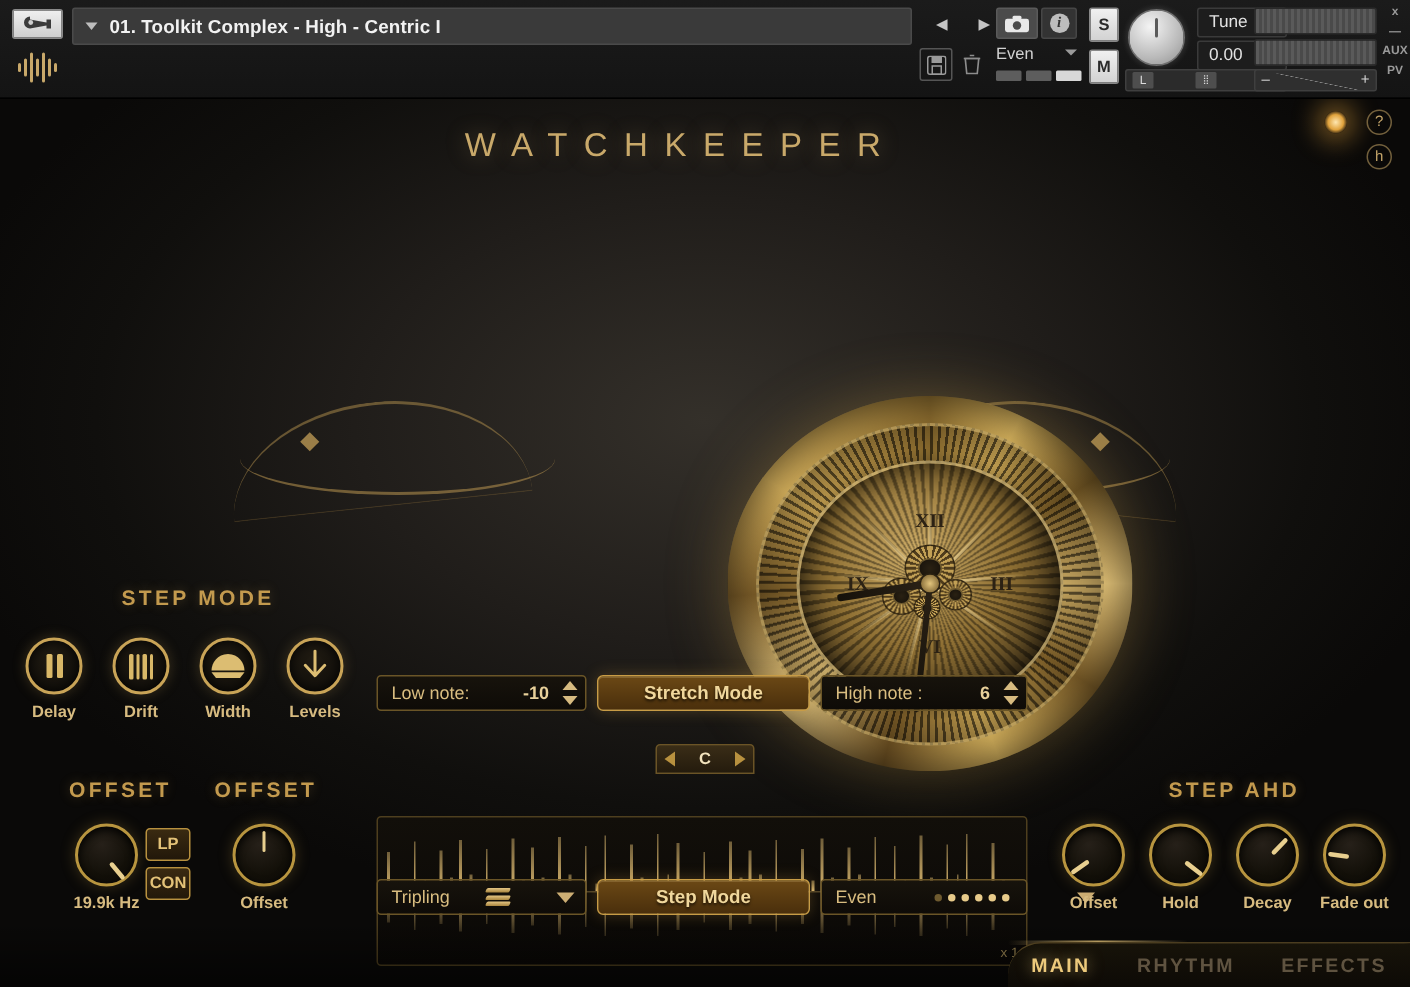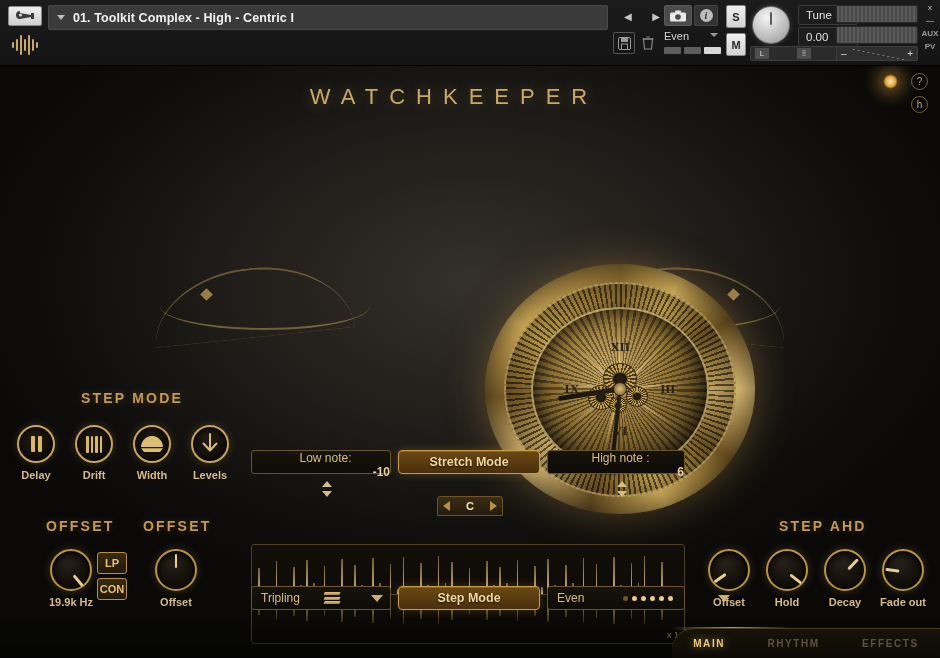--- a/index.html
+++ b/index.html
@@ -307,21 +307,21 @@
     position: absolute; width: 30px; height: 22px; border-radius: 3px;
     border: 1px solid #b8913f; background: linear-gradient(#3a2a11, #22180a);
     color: #e3c278; font-size: 11px; font-weight: bold;
     display: flex; align-items: center; justify-content: center;
   }
 
   
   .c-field {
     position: absolute; height: 24px; border: 1px solid #6a5527; border-radius: 3px;
     background: linear-gradient(#17130c, #0e0b07);
-    display: flex; align-items: center; color: #d9bd80; font-size: 12px; flex-direction: column;
+    display: flex; align-items: center; color: #d9bd80; font-size: 12px;
   }
   .c-field .val { margin-left: auto; font-weight: bold; color: #e8d09a; }
   .stepper {
     width: 13px; height: 20px; margin: 0 4px 0 7px; position: relative; flex: none;
   }
   .stepper::before, .stepper::after {
     content: ''; position: absolute; left: 50%; margin-left: -5px;
     border-left: 5px solid transparent; border-right: 5px solid transparent;
   }
   .stepper::before { top: 2px; border-bottom: 6px solid #d7bb80; }
@@ -391,21 +391,21 @@
   .dots i.on { background: #e8cb8a; }
 
   
   .tabbar {
     position: absolute; left: 672px; top: 562px; width: 268px; height: 30px;
     background: linear-gradient(#171309, #0d0a06);
     border-top: 1px solid rgba(190,155,80,.35);
     border-top-left-radius: 22px;
     display: flex; align-items: center; justify-content: space-around;
   }
-  .tab { font-size: 10px; letter-spacing: 1.6px; font-weight: bold; color: #5f5340; }
+  .tab { font-size: 13px; letter-spacing: 1.6px; font-weight: bold; color: #5f5340; }
   .tab.active { color: #edca7c; text-shadow: 0 0 10px rgba(237,202,124,.6); }
   .tab-glow {
     position: absolute; left: 672px; top: 561px; width: 120px; height: 3px;
     background: linear-gradient(90deg, rgba(237,202,124,0), rgba(237,202,124,.75), rgba(237,202,124,0));
     border-radius: 2px;
   }
 
   .panel-shadow {
     position: absolute; left: 0; top: 548px; width: 940px; height: 44px;
     background: linear-gradient(rgba(0,0,0,0), rgba(0,0,0,.55));

